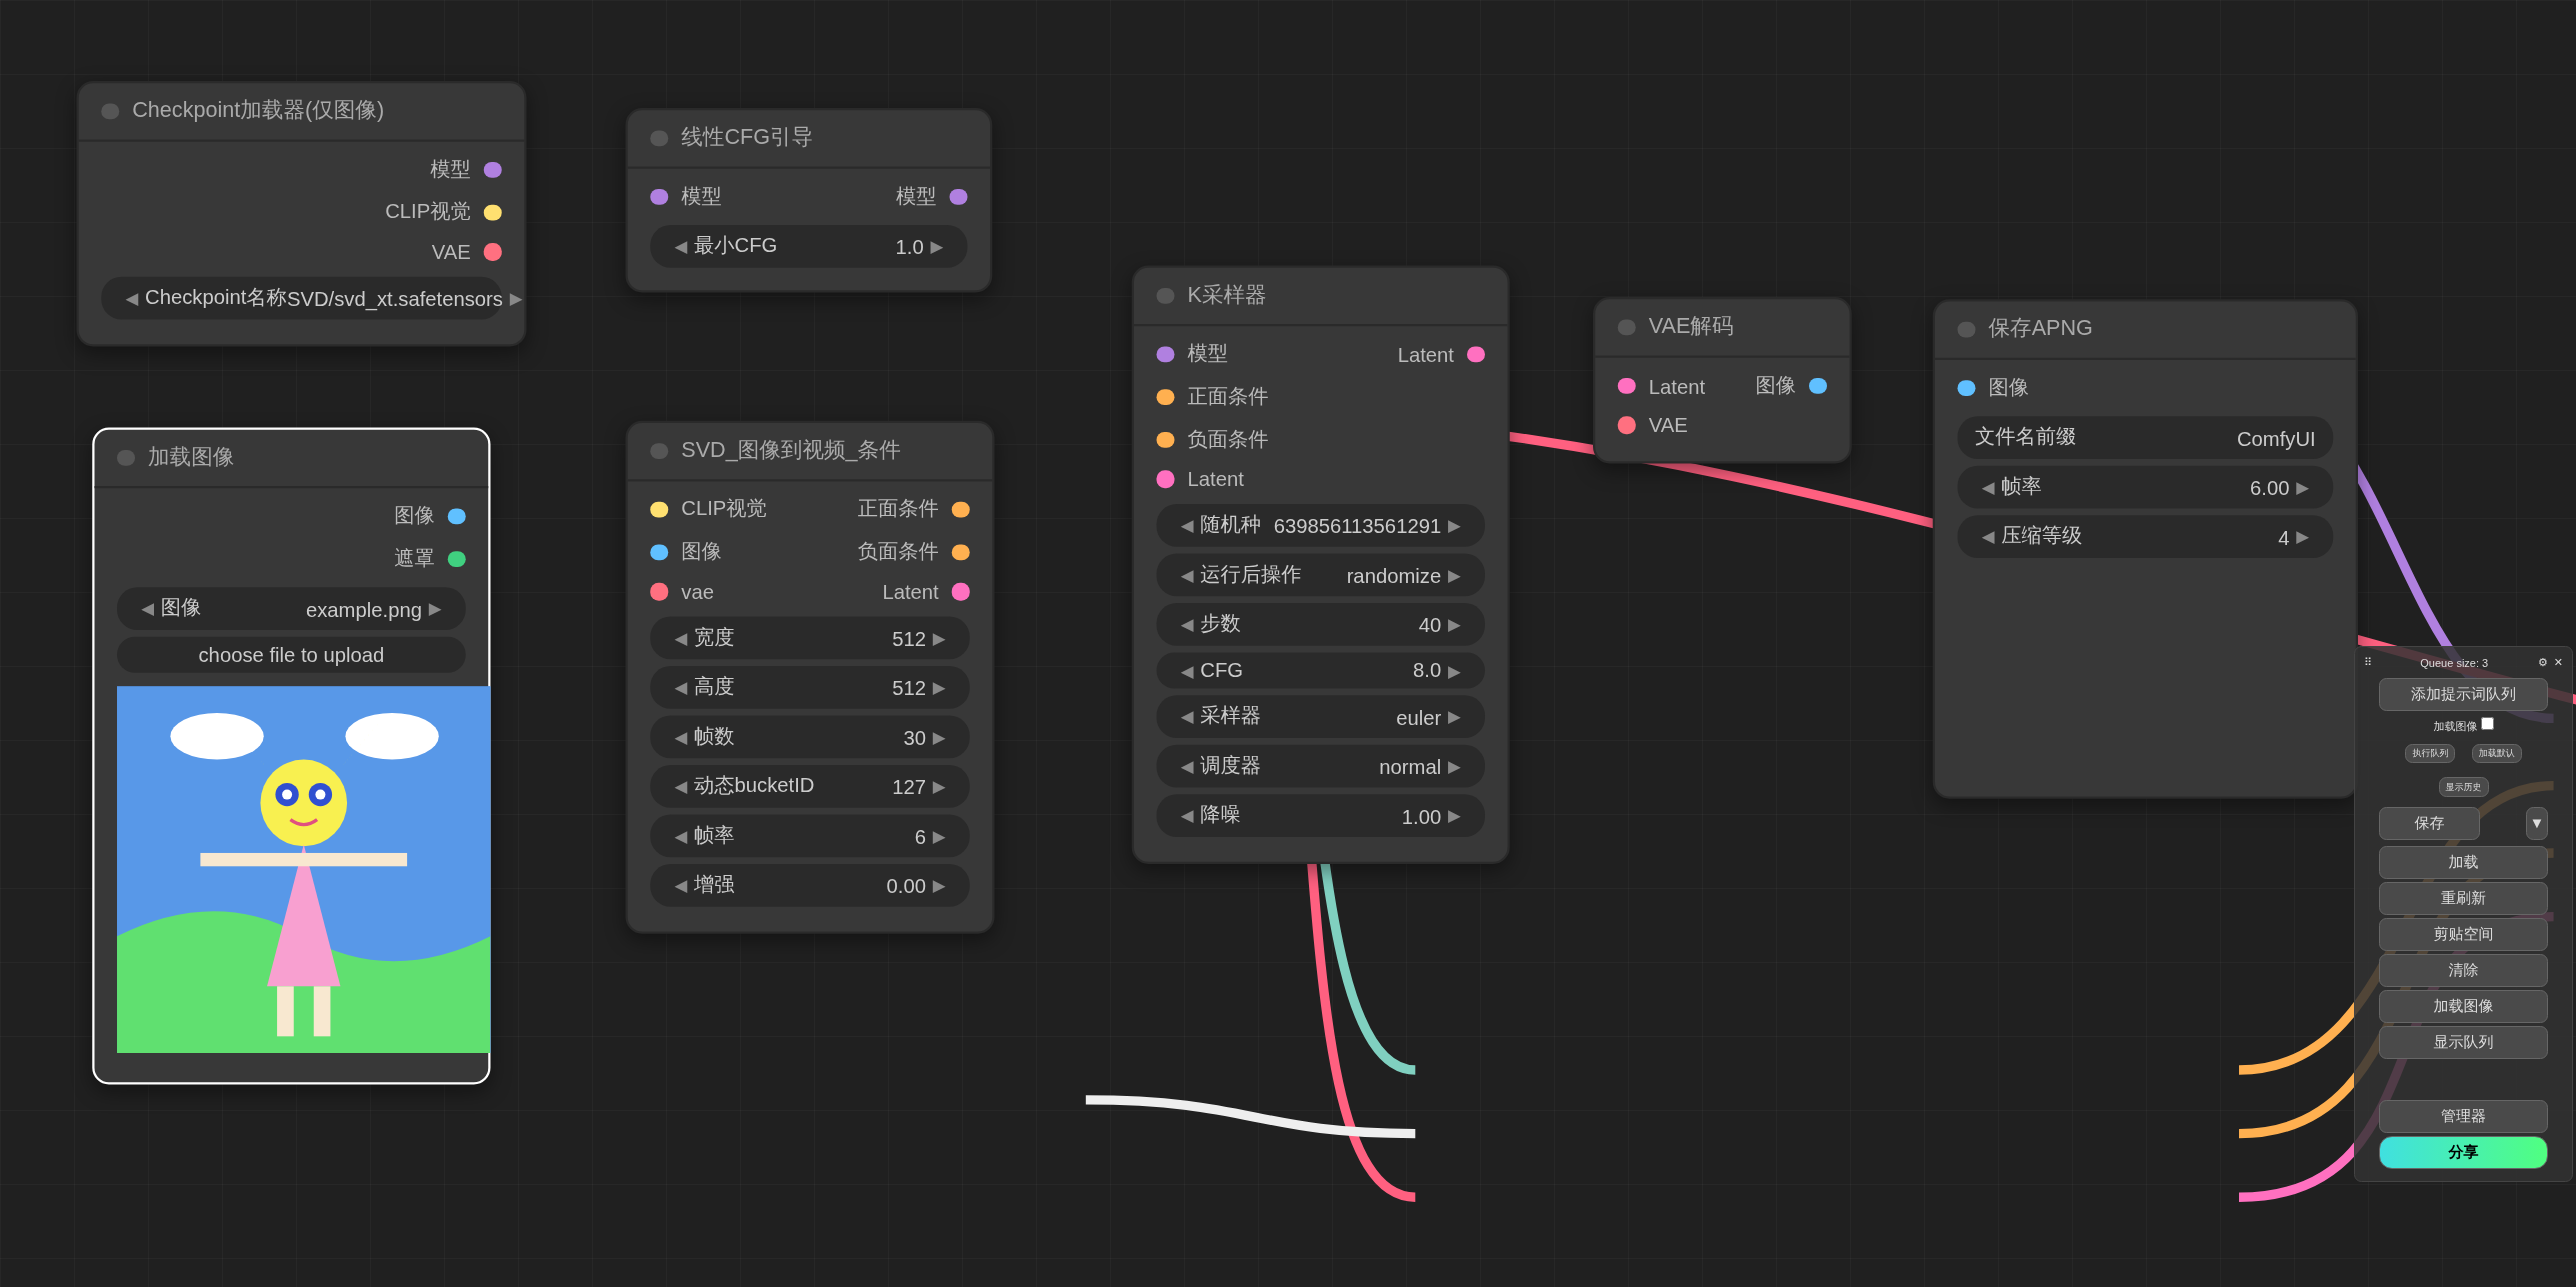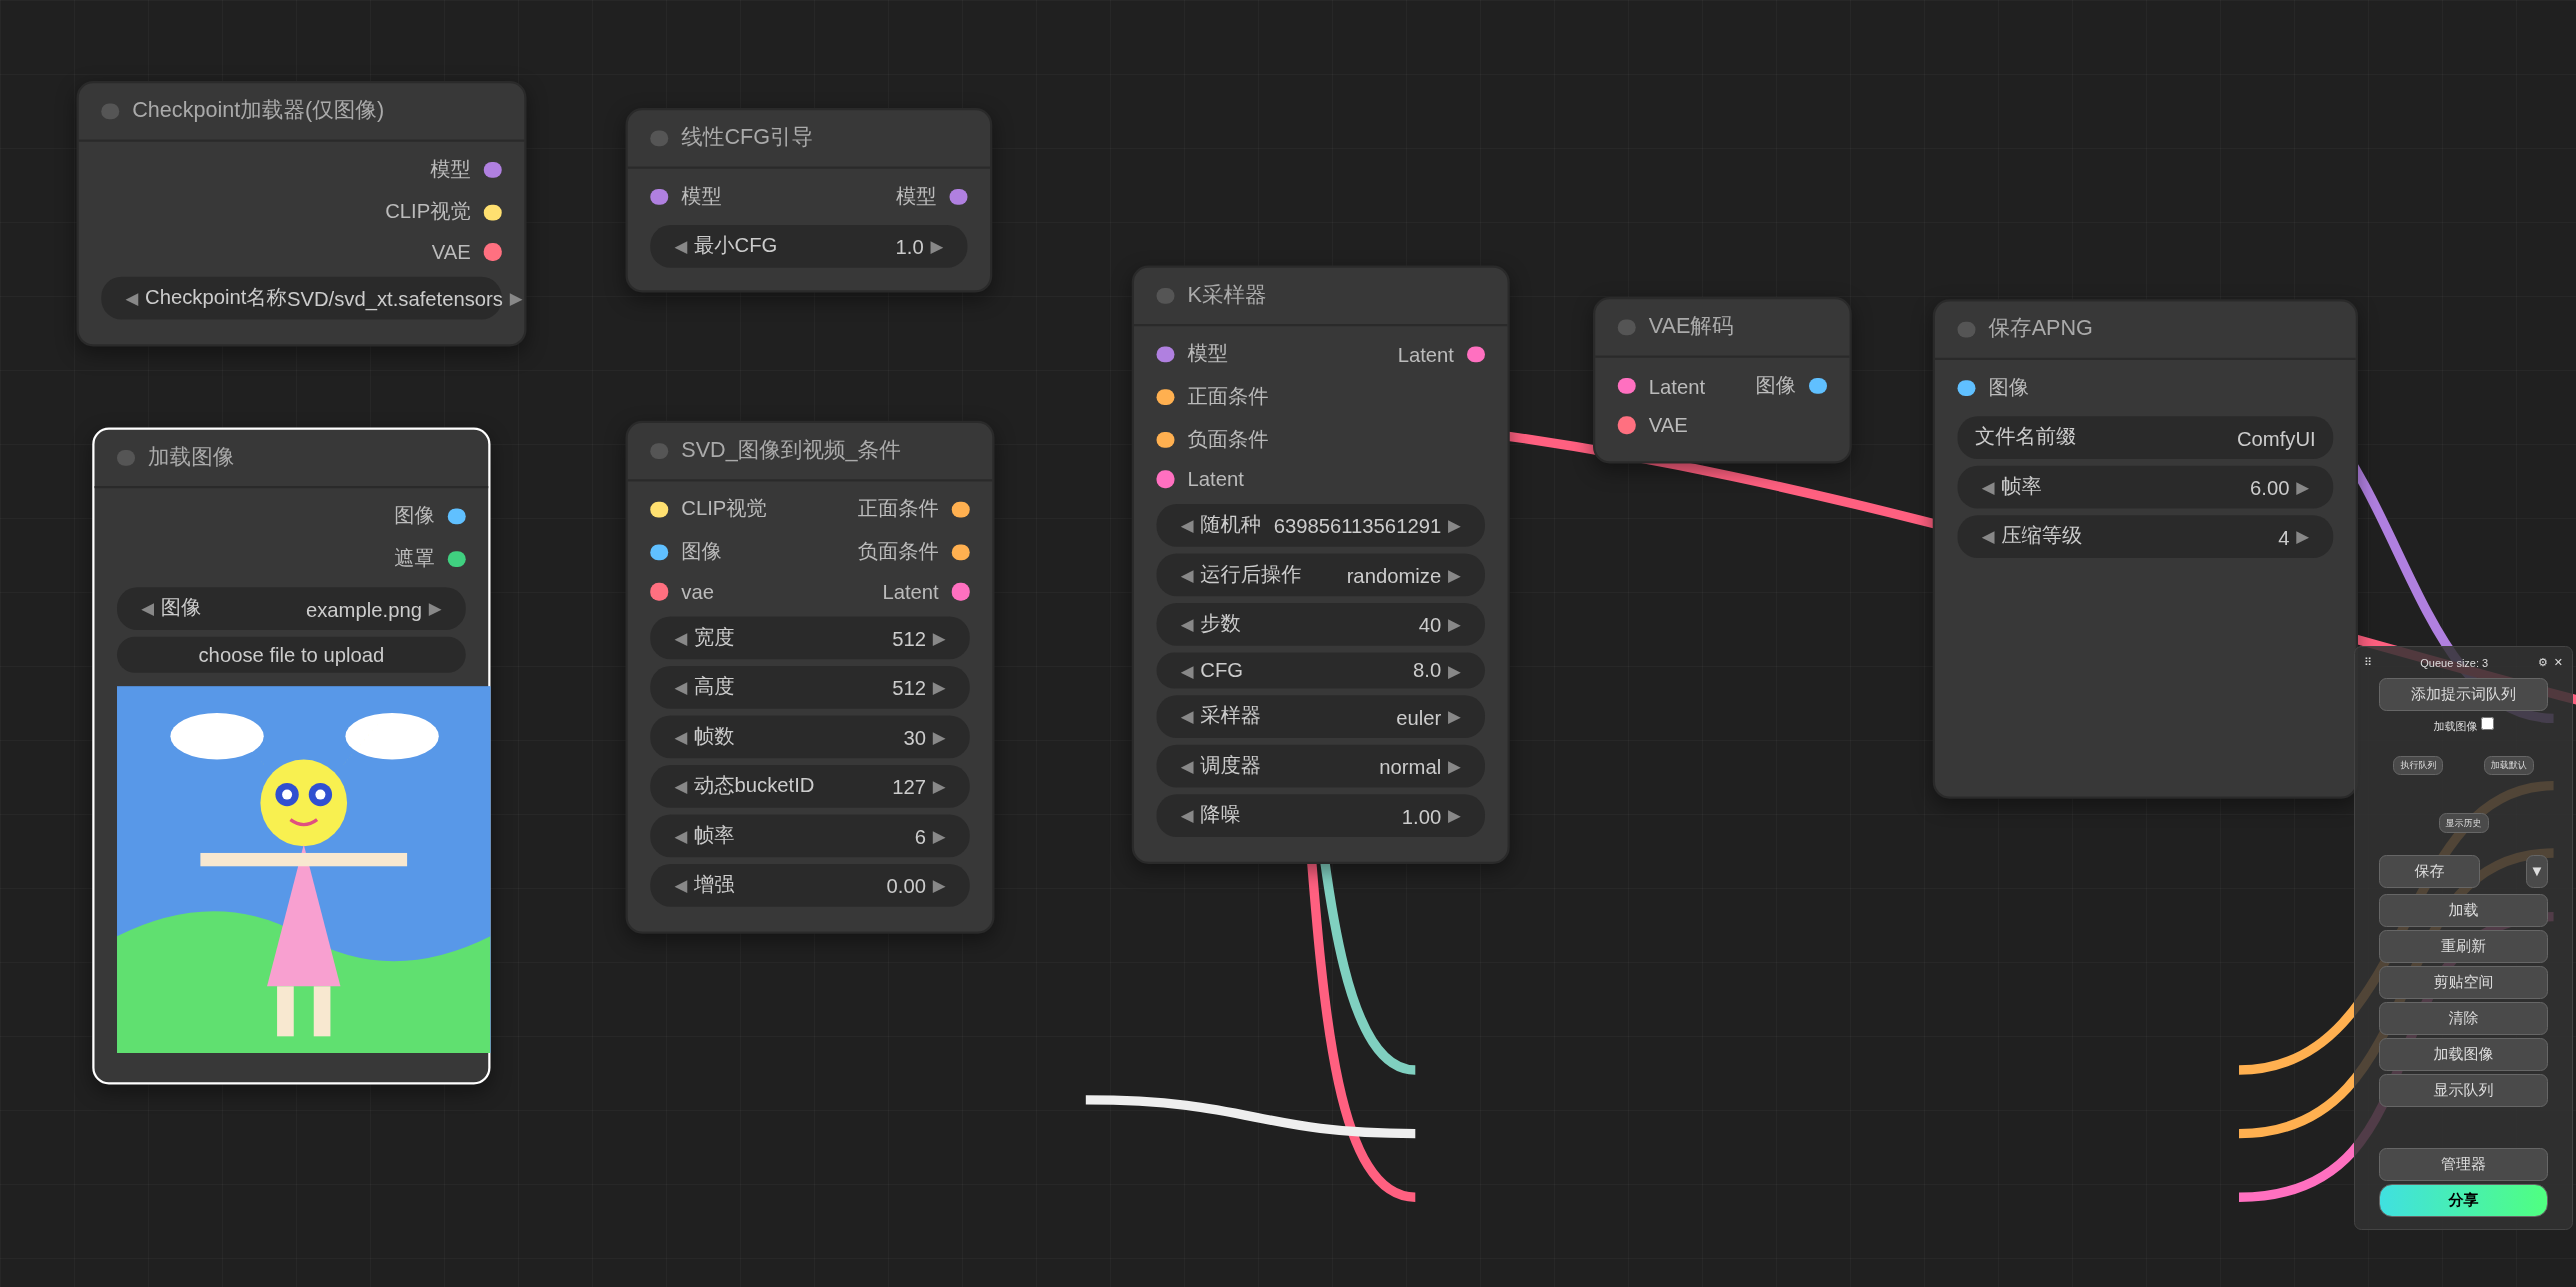--- a/index.html
+++ b/index.html
@@ -100,21 +100,21 @@
       background: #4a4a4a;
       border: 0.7px solid #666;
       border-radius: 7.4px;
       padding: 6px 0;
       margin: 3px 15px;
       text-align: center;
       font-size: 15px;
       color: #ddd;
       cursor: pointer;
     }
-    .sp-btn.small { font-size: 9px; padding: 2.2px 6px; display: inline-block; margin: 19px; }
+    .sp-btn.small { font-size: 9px; padding: 2.2px 6px; display: inline-block; margin: 7px; }
     .sp-save-row { display: flex; gap: 16px; }
     .sp-save-row .sp-btn { flex: 1; }
     .sp-save-row .sp-caret { flex: 0 0 22px; }
     .sp-more { text-align: center; font-size: 11px; padding: 3px 0; }
     .sp-pills { text-align: center; }
     .sp-gap { height: 35px; }
     .sp-share {
       background: linear-gradient(90deg, #40e0e0, #50ff80);
       color: #000;
       font-size: 15px;

